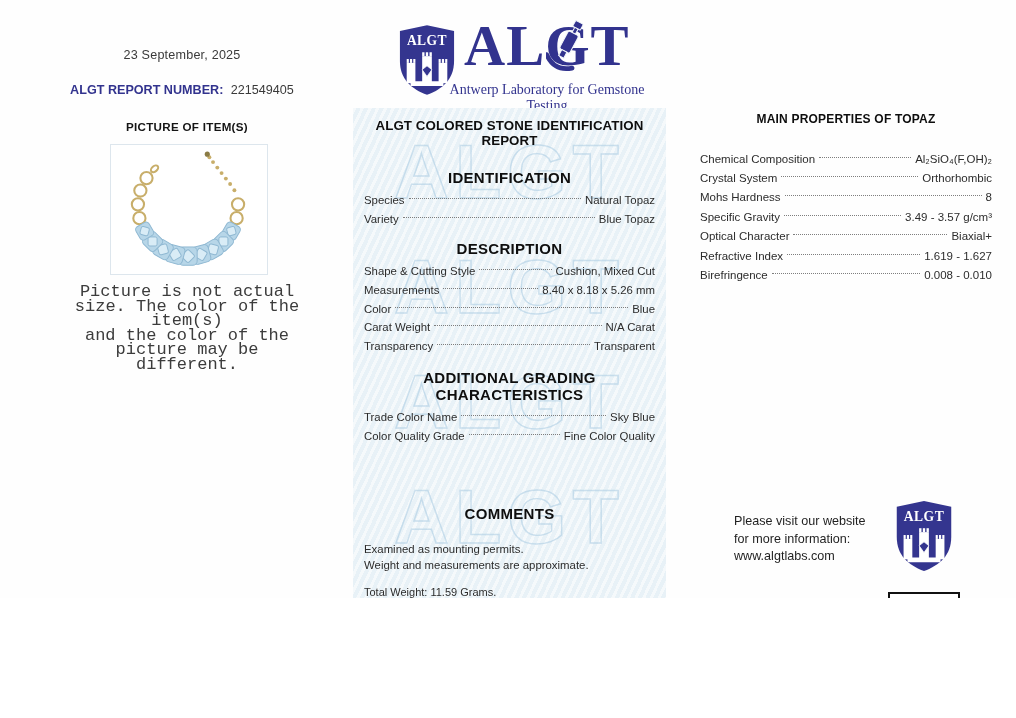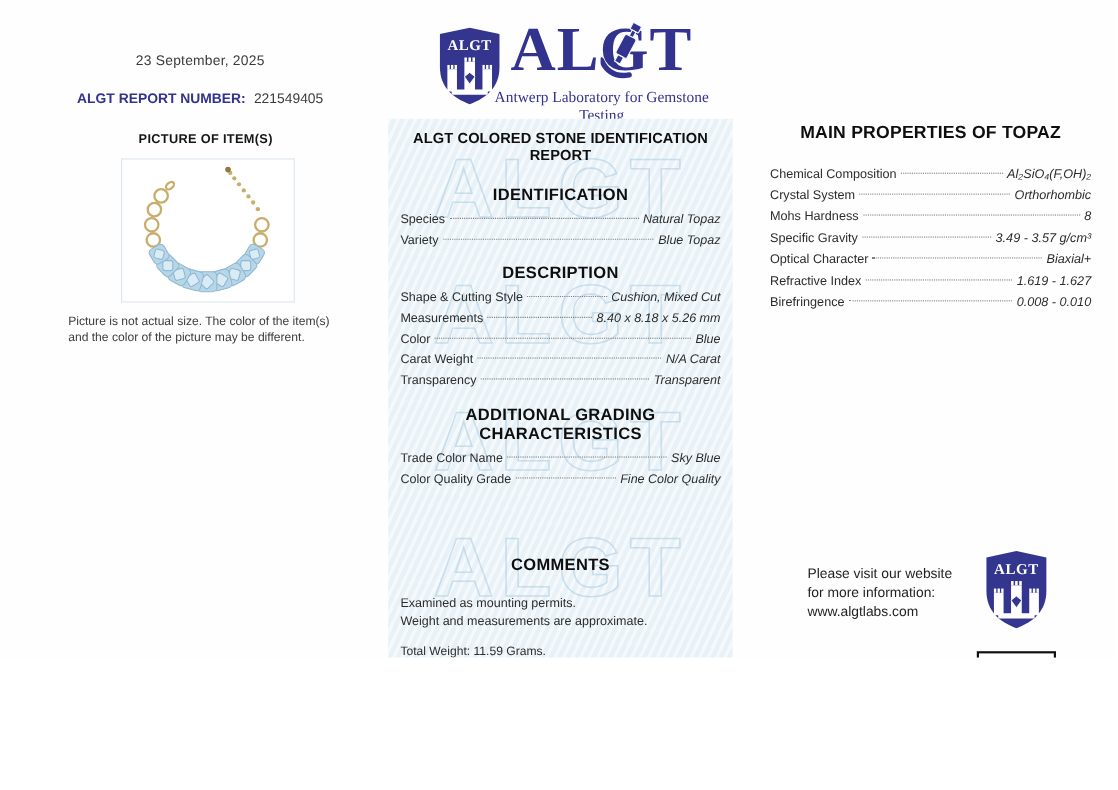--- a/index.html
+++ b/index.html
@@ -21,22 +21,22 @@
   .brand .gwrap{position:relative;}
   .brand .microscope{position:absolute;left:1px;top:2px;}
   .logo-sub{position:absolute;left:48px;top:60px;width:202px;text-align:center;
             font-family:"Liberation Serif",serif;font-size:14px;color:#32338e;}
 
   
   .pic-heading{position:absolute;left:92px;top:120px;width:190px;text-align:center;
                font-size:11.6px;font-weight:bold;color:#151515;letter-spacing:.3px;}
   .pic-box{position:absolute;left:110px;top:144px;width:156px;height:129px;
            border:1px solid #dde6ed;background:#ffffff;}
-  .pic-caption{position:absolute;left:62px;top:285px;width:250px;
-               font-size:11px;color:#3c3c3c;line-height:14.5px;}
+  .pic-caption{position:absolute;left:62px;top:285px;width:250px;text-align:center;
+               font-size:17px;color:#3c3c3c;line-height:14.5px;font-family:Liberation Mono, monospace;}
 
   
   .panel{position:absolute;left:353px;top:108px;width:313px;height:578px;box-sizing:border-box;
          padding:8px 11px 0;overflow:hidden;
          background:#edf4f8;
          background-image:repeating-linear-gradient(115deg,rgba(255,255,255,.45) 0px,rgba(255,255,255,.45) 3px,rgba(210,230,242,.18) 3px,rgba(210,230,242,.18) 7px);}
   .wm{position:absolute;left:0;width:100%;text-align:center;font-weight:bold;font-size:76px;
       letter-spacing:6px;color:transparent;-webkit-text-stroke:1.4px rgba(168,203,226,.55);
       pointer-events:none;user-select:none;}
   .panel-inner{position:relative;}
@@ -44,27 +44,27 @@
              letter-spacing:.1px;}
   .sec-h{font-size:15px;font-weight:bold;color:#0e0e0e;letter-spacing:.3px;text-align:center;}
   .mt-ident{margin-top:21px;}
   .mt-desc{margin-top:11px;}
   .mt-add{margin-top:13px;}
   .mt-comm{margin-top:60px;}
   .rows{margin-top:5px;}
   .row{display:flex;align-items:center;height:18.8px;font-size:11.4px;color:#2c2c2c;}
   .row .lbl{white-space:nowrap;}
   .row .dots{flex:1;margin:0 4px 3px;border-bottom:1.6px dotted #7e7e7e;}
-  .row .val{white-space:nowrap;font-style:italic;}
+  .row .val{white-space:nowrap;}
   .comments-lines{margin-top:19px;font-size:11.4px;line-height:16px;color:#2c2c2c;}
   .total-weight{margin-top:13px;font-size:11px;color:#2c2c2c;}
 
   
   .props-heading{position:absolute;left:700px;top:112px;width:292px;text-align:center;
-                 font-size:16px;font-weight:bold;color:#0e0e0e;letter-spacing:.2px;}
+                 font-size:12px;font-weight:bold;color:#0e0e0e;letter-spacing:.2px;}
   .props{position:absolute;left:700px;top:149px;width:292px;}
   .props .row{height:19.4px;font-size:11.5px;}
 
   
   .website{position:absolute;left:734px;top:513px;font-size:12.6px;line-height:17.5px;color:#1f1f1f;}
   .shield-bottom{position:absolute;left:893px;top:500px;}
   .reportcheck{position:absolute;left:734px;top:618px;font-size:12.6px;color:#1f1f1f;}
   .qr{position:absolute;left:888px;top:592px;width:72px;height:72px;background:#ffffff;
       border:2px solid #111;box-sizing:border-box;}
   .terms{position:absolute;left:864px;top:673px;width:120px;text-align:center;

